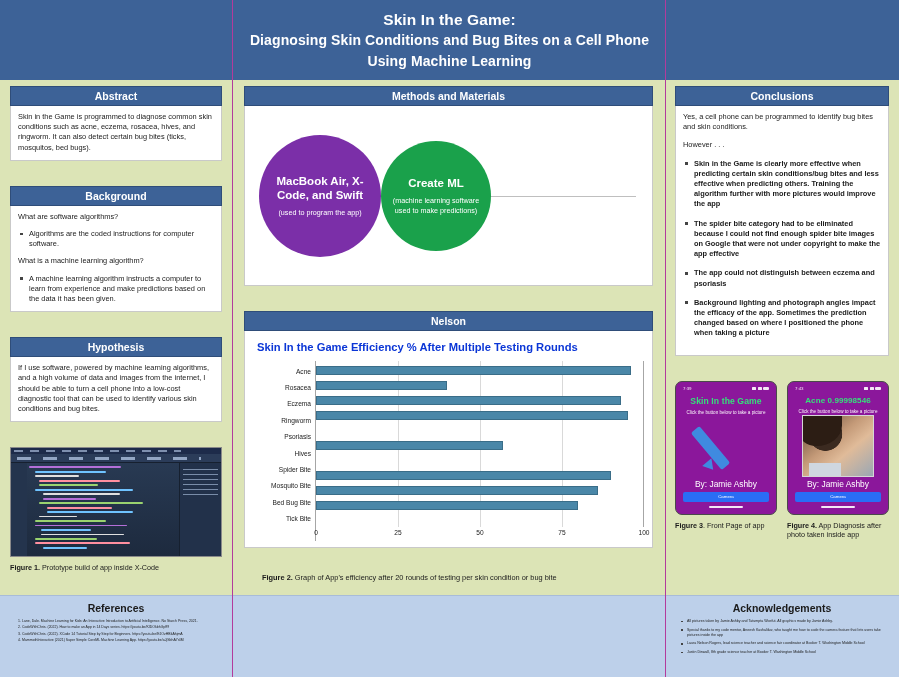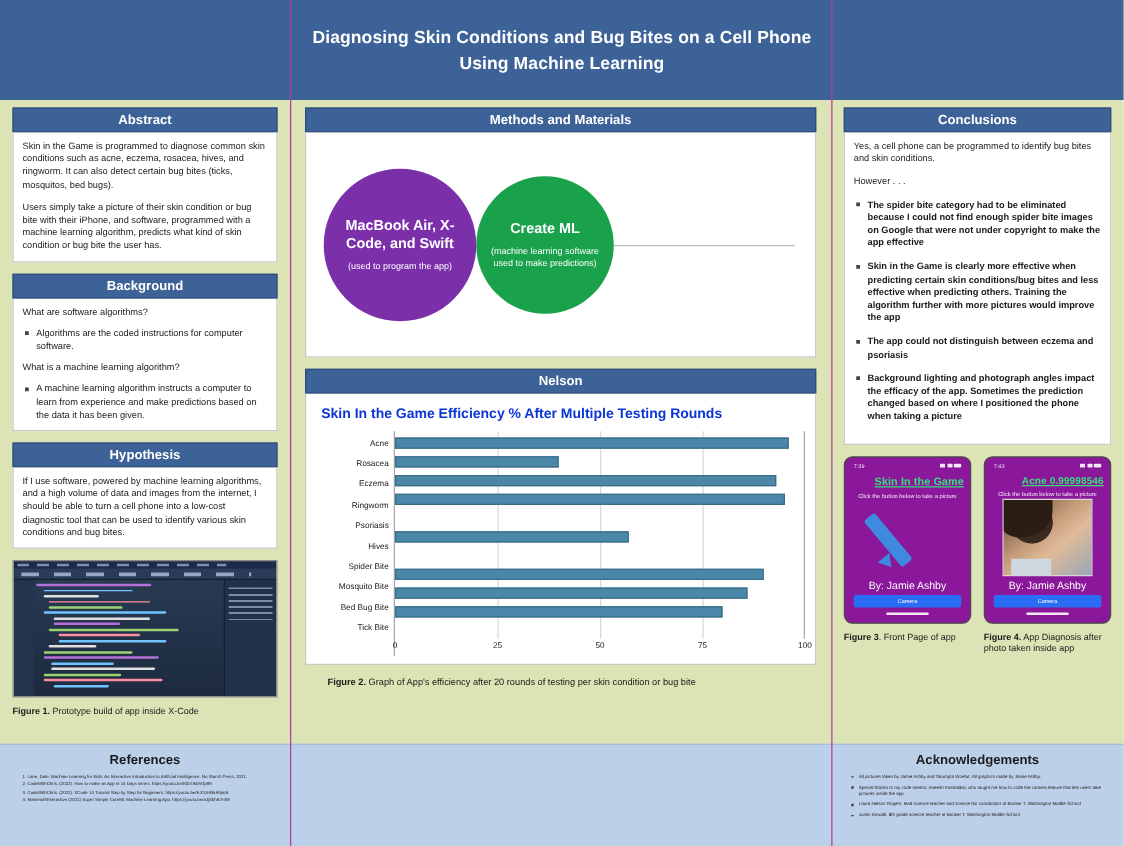--- a/index.html
+++ b/index.html
@@ -57,21 +57,21 @@
   }
   .col {
     position: relative;
     padding: 6px 10px 0 10px;
   }
   .col-left   { width: 232px; }
   .col-mid    { width: 433px; padding: 6px 12px 0 12px; }
   .col-right  { width: 234px; }
 
   
-  .sec { margin-bottom: 9px; }
+  .sec { margin-bottom: 25px; }
   .sec-head {
     background: #3d6297;
     color: #ffffff;
     text-align: center;
     font-weight: bold;
     font-size: 10.5px;
     padding: 3px 0 3px 0;
     border: 1px solid #2f4d79;
     line-height: 12px;
   }
@@ -309,27 +309,26 @@
   }
   .status-row {
     display: flex; justify-content: space-between; align-items: center;
     font-size: 4.4px; color: #ffffff; opacity: .9;
     padding: 0 2px 2px 2px;
   }
   .status-icons { display: flex; gap: 1.5px; align-items: center; }
   .sig { width: 4px; height: 3px; background: #fff; border-radius: .5px; }
   .batt { width: 6px; height: 3px; background: #fff; border-radius: 1px; }
   .phone-title {
-    text-align: right;
+    text-align: center;
     color: #35e07a;
     font-size: 8.6px;
     font-weight: bold;
     margin-top: 3px;
     letter-spacing: .1px;
-    text-decoration: underline;
   }
   .phone-title.small { font-size: 8px; }
   .phone-sub {
     text-align: center;
     color: #ffffff;
     font-size: 4.6px;
     margin-top: 4px;
     opacity: .95;
   }
   .phone-mid { flex: 1; display: flex; align-items: center; justify-content: center; }
@@ -442,33 +441,33 @@
 </style>
 </head>
 <body>
 
 <div class="poster">
 
   <div class="vrule left"></div>
   <div class="vrule right"></div>
 
   <div class="header">
+    <div class="header-title-line">Skin In the Game:</div>
     <div class="header-title-line sub">Diagnosing Skin Conditions and Bug Bites on a Cell Phone</div>
     <div class="header-title-line sub">Using Machine Learning</div>
   </div>
 
   <div class="body">
 
     <div class="col col-left">
 
       <div class="sec">
         <div class="sec-head">Abstract</div>
         <div class="sec-body">
           <p>Skin in the Game is programmed to diagnose common skin conditions such as acne, eczema, rosacea, hives, and ringworm.  It can also detect certain bug bites (ticks, mosquitos, bed bugs).</p>
-          <p>Users simply take a picture of their skin condition or bug bite with their iPhone, and software, programmed with a machine learning algorithm, predicts what kind of skin condition or bug bite the user has.</p>
         </div>
       </div>
 
       <div class="sec">
         <div class="sec-head">Background</div>
         <div class="sec-body">
           <div class="q">What are software algorithms?</div>
           <ul class="bul">
             <li>Algorithms are the coded instructions for computer software.</li>
           </ul>
@@ -607,22 +606,22 @@
     </div>
 
     <div class="col col-right">
 
       <div class="sec concl">
         <div class="sec-head">Conclusions</div>
         <div class="sec-body">
           <p>Yes, a cell phone can be programmed to identify bug bites and skin conditions.</p>
           <p>However . . .</p>
           <ul class="bul">
+            <li> Skin in the Game  is clearly more effective when predicting certain skin conditions/bug bites and less effective when predicting others. Training the algorithm further with more pictures would improve the app</li>
             <li>The spider bite category had to be eliminated because I could not find enough spider bite images on Google that were not under copyright to make the app effective</li>
-            <li> Skin in the Game  is clearly more effective when predicting certain skin conditions/bug bites and less effective when predicting others. Training the algorithm further with more pictures would improve the app</li>
             <li>The app could not distinguish between eczema and psoriasis</li>
             <li>Background lighting and photograph angles impact the efficacy of the app. Sometimes the prediction changed based on where I positioned the phone when taking a picture</li>
           </ul>
         </div>
       </div>
 
       <div class="phones">
 
         <div class="phone-col">
           <div class="phone">

